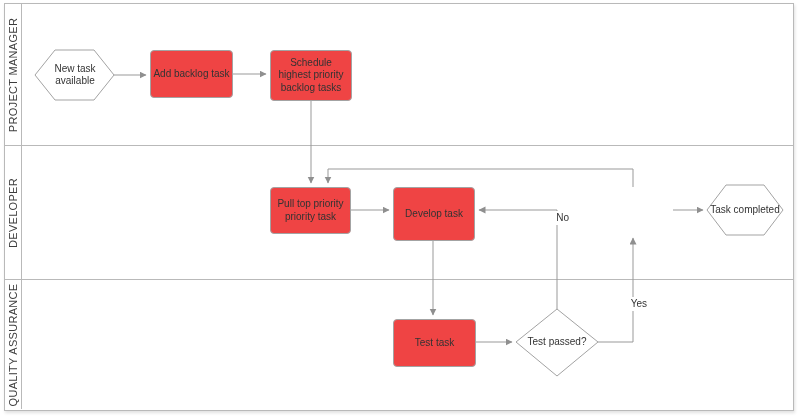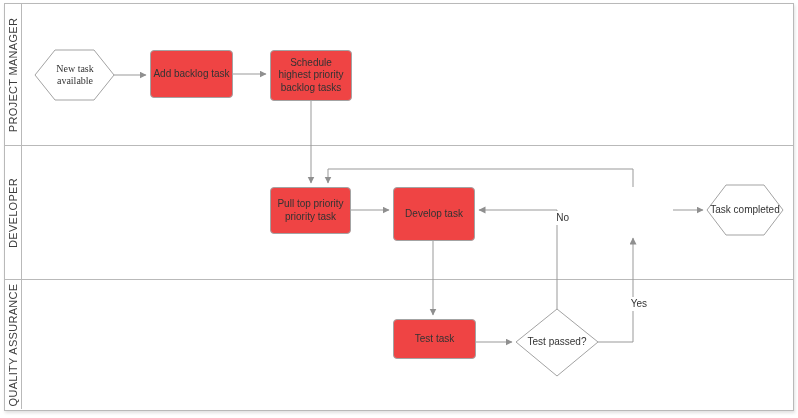--- a/index.html
+++ b/index.html
@@ -102,23 +102,23 @@
     line-height: 12px;
     padding: 1px 1px;
   }
 
   
   #node-add      { left: 150px; top: 50px;  width: 83px; height: 48px; }
   #node-schedule { left: 270px; top: 50px;  width: 82px; height: 51px; }
   #node-pull     { left: 270px; top: 187px; width: 81px; height: 47px; }
   #node-develop  { left: 393px; top: 187px; width: 82px; height: 54px; }
   #node-deploy   { left: 592px; top: 187px; width: 82px; height: 47px; }
-  #node-test     { left: 393px; top: 319px; width: 83px; height: 40px; }
+  #node-test     { left: 393px; top: 319px; width: 83px; height: 48px; }
 
-  #label-newtask    { left: 40px;  top: 50px;  width: 70px; height: 50px; font-family: Liberation Serif, serif; }
+  #label-newtask    { left: 40px;  top: 50px;  width: 70px; height: 50px; }
   #label-completed  { left: 708px; top: 185px; width: 74px; height: 50px; }
   #label-testpassed { left: 515px; top: 326px; width: 84px; height: 33px; }
 
   #edge-label-no  { left: 546px; top: 211px; width: 22px; }
   #edge-label-yes { left: 620px; top: 297px; width: 26px; }
 </style>
 </head>
 <body>
 
 <div id="stage">

